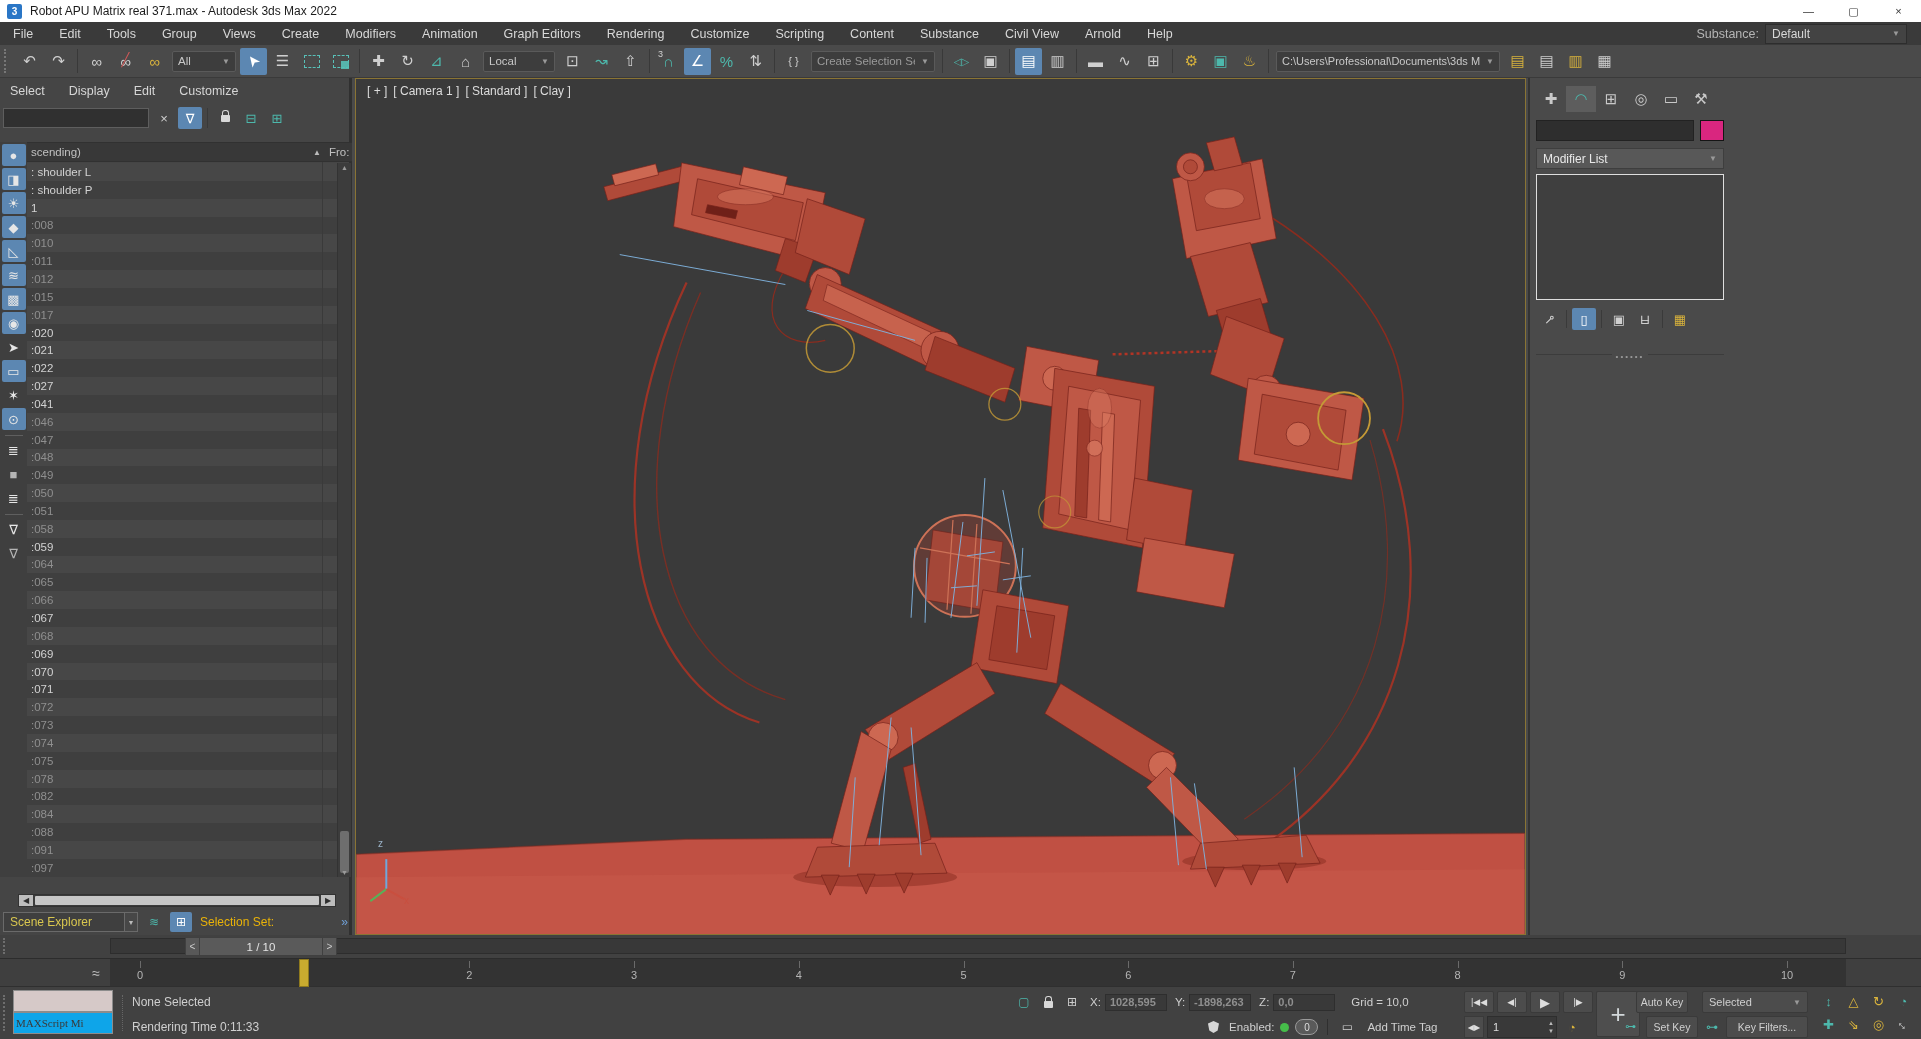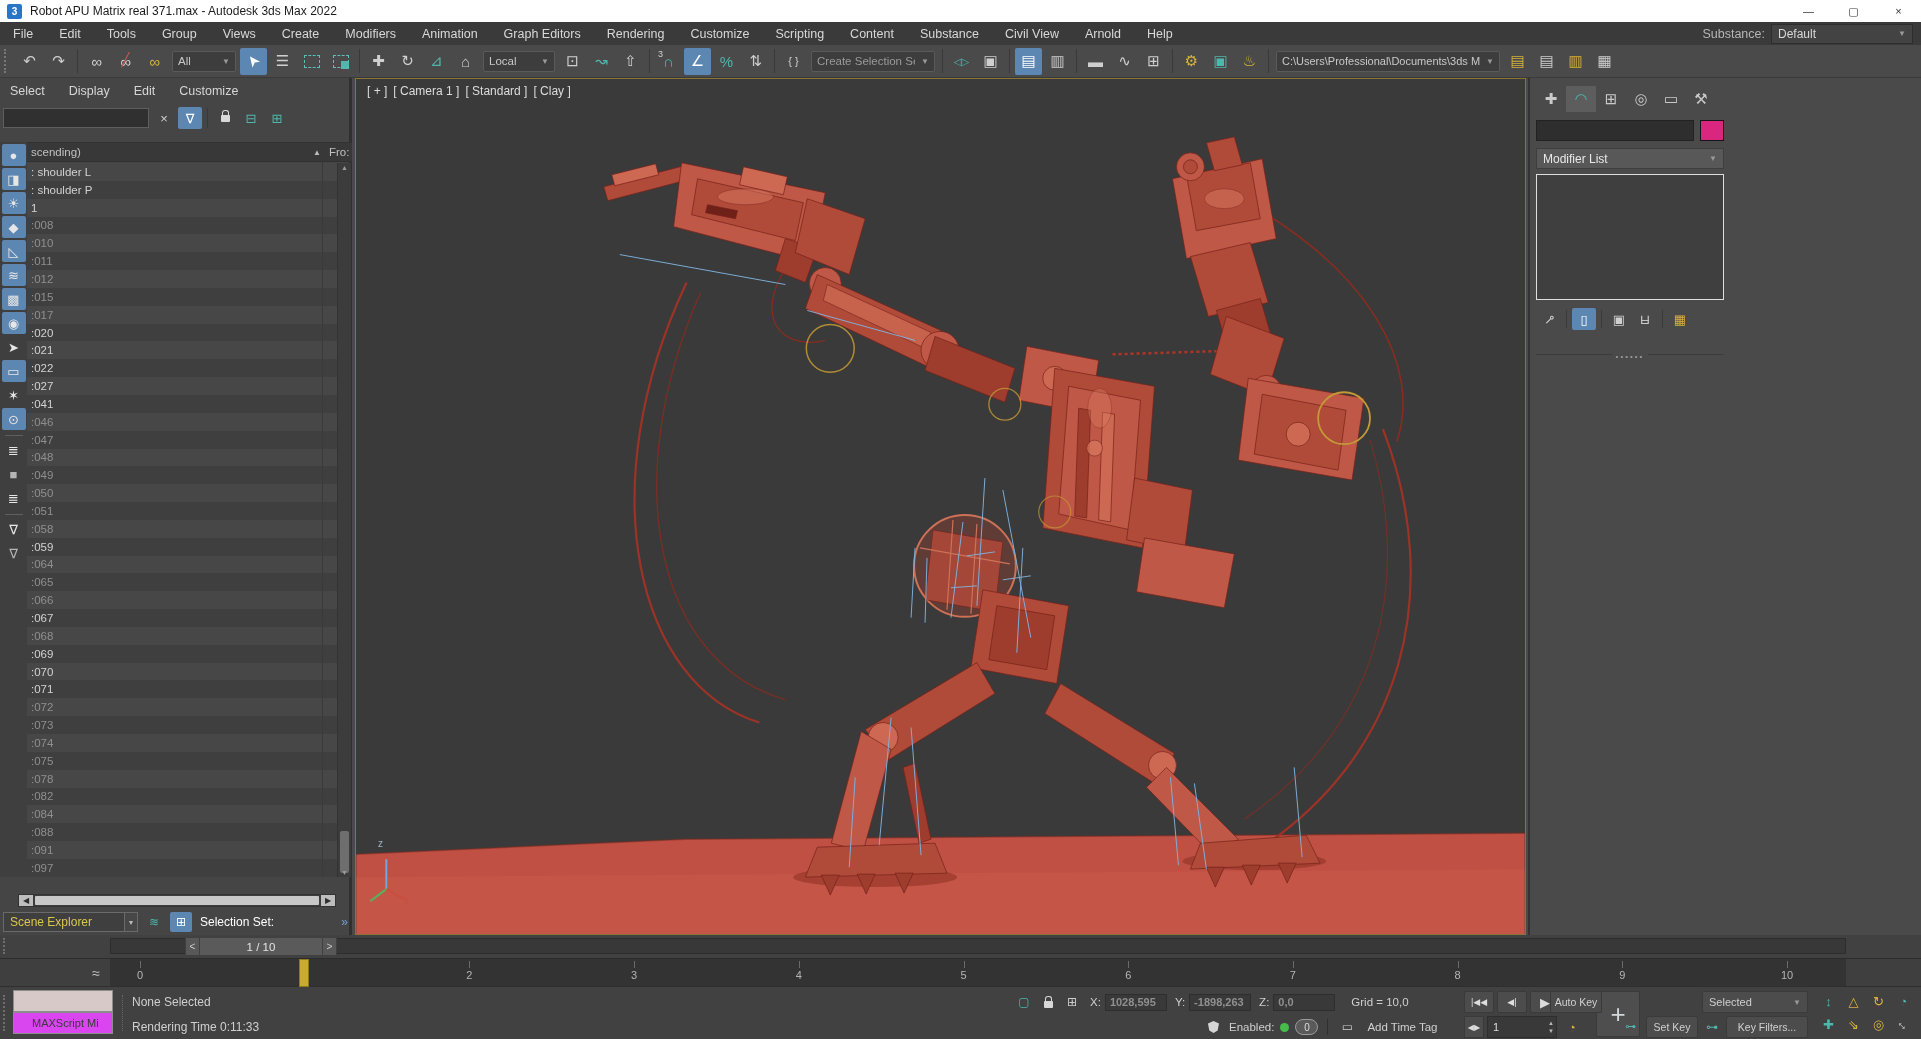--- a/index.html
+++ b/index.html
@@ -12,21 +12,21 @@
            font-weight:bold;display:flex;align-items:center;justify-content:center;border-radius:2px;}
   .t-title{font-size:12px;}
   .t-spacer{flex:1;}
   .wbtn{width:45px;height:22px;display:flex;align-items:center;justify-content:center;font-size:11px;color:#333;}
   
   .menubar{position:absolute;left:0;top:22px;width:100%;height:23px;background:#3a3a3a;display:flex;
            align-items:center;font-size:12.5px;color:#d8d8d8;}
   .m-item{padding:0 13px;height:100%;display:flex;align-items:center;}
   .ws-label{color:#b5b5b5;margin-right:6px;}
   .ws-dd{width:128px;height:18px;background:#434343;border:1px solid #2d2d2d;display:flex;align-items:center;
-         padding:0 6px;margin-right:8px;font-size:12px;}
+         padding:0 6px;margin-right:14px;font-size:12px;}
   .arr{margin-left:auto;color:#999;font-size:8px;padding-left:6px;}
   
   .toolbar{position:absolute;left:0;top:45px;width:100%;height:33px;background:#4a4a4a;
            border-bottom:1px solid #3a3a3a;display:flex;align-items:center;padding-left:2px;box-sizing:border-box;}
   .thandle{width:5px;height:24px;border-left:2px dotted #777;margin:0 4px 0 2px;}
   .tsep{width:1px;height:24px;background:#393939;margin:0 4px;}
   .tcell{width:27px;height:27px;margin:0 1px;display:flex;align-items:center;justify-content:center;
          font-size:15px;color:#cfcfcf;position:relative;border-radius:2px;flex:none;}
   .tcell.active{background:#5c87b2;color:#fff;}
   .tdd{height:21px;background:#3d3d3d;border:1px solid #5a5a5a;border-radius:2px;display:flex;align-items:center;
@@ -72,21 +72,21 @@
   .vs-thumb{position:absolute;left:2px;top:668px;width:9px;height:42px;background:#6e6e6e;border-radius:2px;}
   .ex-hscroll{position:absolute;left:18px;top:816px;width:318px;height:13px;background:#3c3c3c;border:1px solid #333;box-sizing:border-box;}
   .hs-arr{position:absolute;top:0;height:100%;width:14px;display:flex;align-items:center;justify-content:center;font-size:8px;color:#2e2e2e;background:#bdbdbd;}
   .hs-thumb{position:absolute;left:16px;top:1px;height:9px;width:284px;background:#c7c7c7;border-radius:1px;}
   .ex-footer{position:absolute;left:0;top:831px;width:352px;height:26px;display:flex;align-items:center;}
   .sel-dd{margin-left:3px;width:122px;height:20px;border:1px solid #6a6a6a;background:#3f3f3f;color:#d9c74f;
           font-size:12px;display:flex;align-items:center;padding:0 6px;box-sizing:border-box;}
   .sel-dd-arr{width:13px;height:20px;border:1px solid #6a6a6a;border-left:none;background:#474747;display:flex;
               align-items:center;justify-content:center;font-size:7px;color:#bbb;box-sizing:border-box;}
   .ft-ico{width:22px;height:20px;display:flex;align-items:center;justify-content:center;font-size:12px;border-radius:2px;margin-left:5px;}
-  .ft-label{margin-left:8px;color:#ffffff;font-size:12px;}
+  .ft-label{margin-left:8px;color:#eab308;font-size:12px;}
   .ft-more{margin-left:auto;margin-right:4px;color:#6fa0d8;font-size:12px;}
   
   .viewport{position:absolute;left:355px;top:78px;width:1171px;height:857px;background:#3a3a3a;
             border:1px solid #8a7434;box-sizing:border-box;}
   .vp-label{position:absolute;left:11px;top:5px;font-size:12px;color:#dcdcdc;display:flex;gap:6px;z-index:3;}
   svg.scene{position:absolute;left:0;top:0;width:100%;height:100%;}
   .axis-label{position:absolute;font-size:10px;z-index:3;}
   
   .cmdpanel{position:absolute;left:1528px;top:78px;width:393px;height:857px;background:#4a4a4a;
             border-left:2px solid #333;box-sizing:border-box;}
@@ -121,22 +121,22 @@
   .ticklabel{position:absolute;top:10px;font-size:11px;color:#b5b5b5;transform:translateX(-50%);}
   .tslider{position:absolute;left:299px;top:0;width:10px;height:28px;background:#c9ab2f;border:1px solid #8f7a1e;box-sizing:border-box;z-index:2;}
   .curve-ico{position:absolute;left:86px;top:3px;width:20px;height:21px;display:flex;align-items:center;
              justify-content:center;color:#c0c0c0;font-size:14px;}
   
   .statusbar{position:absolute;left:0;top:986px;width:100%;height:53px;background:#414141;border-top:1px solid #2f2f2f;box-sizing:border-box;}
   .sb-handle{position:absolute;left:3px;top:8px;height:36px;border-left:2px dotted #6e6e6e;}
   .listener{position:absolute;left:13px;top:3px;width:100px;}
   .lfield{width:100px;height:22px;border:1px solid #8c8c8c;box-sizing:border-box;}
   .lfield.pink{background:#d6c9c8;}
-  .lfield.white{background:#d946ef;color:#3a3a3a;font-family:Liberation Sans, sans-serif;
-                font-size:11px;display:flex;align-items:center;padding-left:18px;overflow:hidden;white-space:nowrap;}
+  .lfield.white{background:#0ea5e9;color:#3a3a3a;font-family:Liberation Serif, serif;
+                font-size:11px;display:flex;align-items:center;padding-left:2px;overflow:hidden;white-space:nowrap;}
   .vdots{position:absolute;left:122px;top:8px;height:36px;border-left:1px dotted #666;}
   .prompt1{position:absolute;left:132px;top:8px;font-size:12px;color:#cfcfcf;}
   .prompt2{position:absolute;left:132px;top:33px;font-size:12px;color:#cfcfcf;}
   .coordrow{position:absolute;left:1014px;top:5px;height:20px;display:flex;align-items:center;gap:4px;}
   .sicon{width:20px;height:18px;display:flex;align-items:center;justify-content:center;font-size:12px;color:#cfcfcf;position:relative;}
   .clabel{color:#cfcfcf;font-size:11.5px;margin-left:4px;}
   .cfield{width:62px;height:17px;background:#393939;border:1px solid #2e2e2e;color:#8f8f8f;font-size:11px;
           display:flex;align-items:center;padding-left:4px;box-sizing:border-box;font-weight:bold;}
   .gridlabel{color:#cfcfcf;font-size:11.5px;margin-left:12px;}
   .enrow{position:absolute;left:1208px;top:30px;height:20px;display:flex;align-items:center;gap:6px;}
@@ -787,21 +787,21 @@
             <span>▼</span>
           </span>
       </div>
       <div class="clockico">◔</div>
     </div>
 
     <div class="setkeybig">
       <span>+</span>
       <span class="keyglyph">⊶</span>
     </div>
-    <div class="akbtn" style="left:1550px;top:4px;">Auto Key</div>
+    <div class="akbtn" style="left:1636px;top:4px;">Auto Key</div>
     <div class="akbtn" style="left:1646px;top:29px;">Set Key</div>
     <div class="kmdd">
       <span>Selected</span>
       <span class="arr">▼</span>
     </div>
     <div class="keyico2">⊶</div>
     <div class="kfbtn">Key Filters...</div>
     <div class="navgrid" id="nav-grid">
         <div class="nv">
           <span class="tint-teal" style="display: inline-block;">↕</span>

